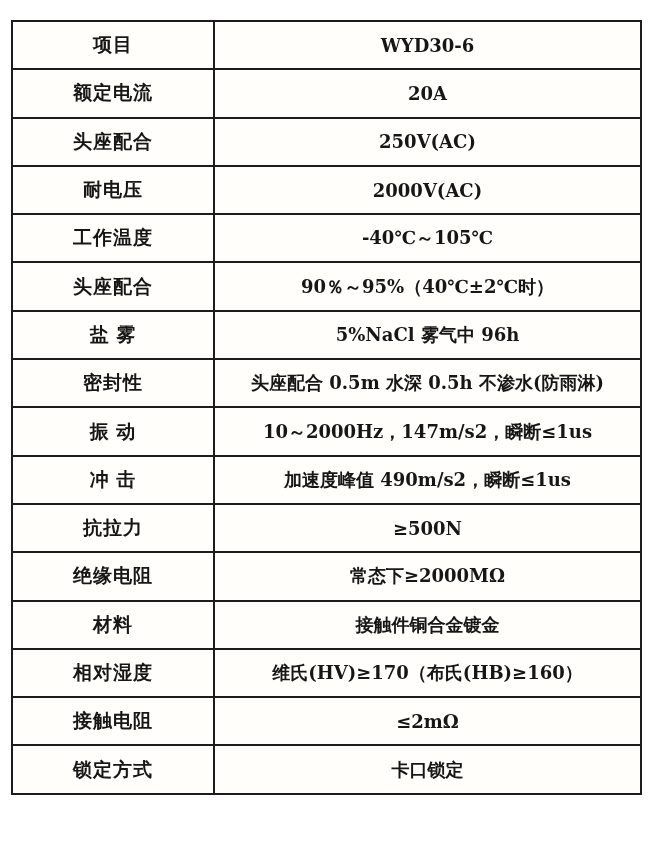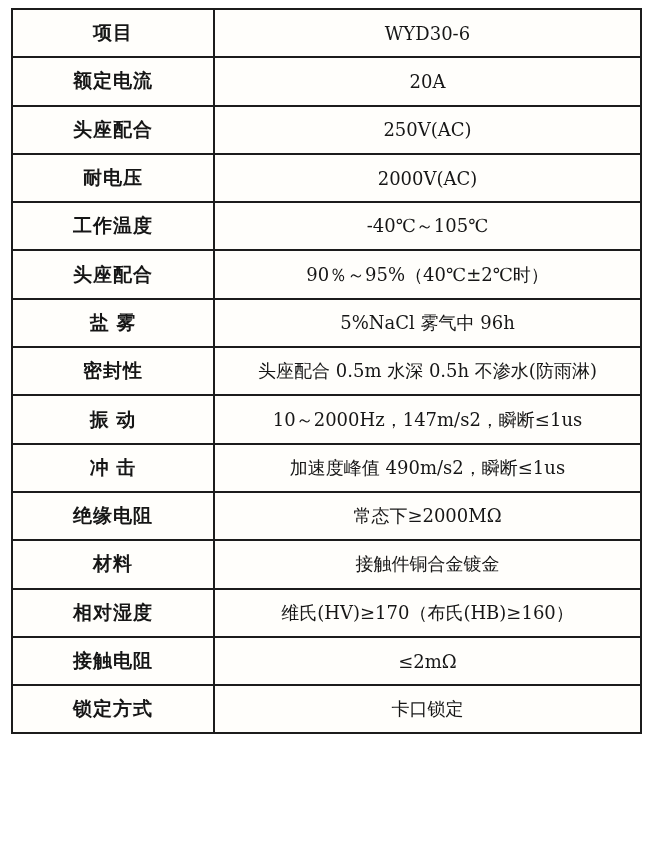--- a/index.html
+++ b/index.html
@@ -11,21 +11,21 @@
     width: 650px;
     height: 845px;
     position: relative;
     overflow: hidden;
   }
   table.spec {
     border-collapse: collapse;
     table-layout: fixed;
     position: absolute;
     left: 11px;
-    top: 8px;
+    top: 20px;
     width: 629px;
   }
   table.spec col.c-label { width: 202px; }
   table.spec col.c-value { width: 427px; }
   table.spec th,
   table.spec td {
     border: 2px solid #1c1c1c;
     height: 46.3px;
     padding: 0 4px;
     text-align: center;
@@ -36,21 +36,21 @@
   }
   table.spec th {
     font-family: "Liberation Sans", "DejaVu Sans", sans-serif;
     font-weight: bold;
     font-size: 19px;
     color: #161616;
     letter-spacing: 1px;
   }
   table.spec td {
     font-family: "DejaVu Serif", "Liberation Serif", serif;
-    font-weight: normal;
+    font-weight: bold;
     font-size: 18px;
     color: #161616;
   }
 </style>
 </head>
 <body>
 
 <table class="spec">
   <colgroup>
     <col class="c-label">
@@ -91,20 +91,24 @@
     </tr>
     <tr>
       <th>振 动</th>
       <td>10～2000Hz，147m/s2，瞬断≤1us</td>
     </tr>
     <tr>
       <th>冲 击</th>
       <td>加速度峰值 490m/s2，瞬断≤1us</td>
     </tr>
     <tr>
+      <th>抗拉力</th>
+      <td>≥500N</td>
+    </tr>
+    <tr>
       <th>绝缘电阻</th>
       <td>常态下≥2000MΩ</td>
     </tr>
     <tr>
       <th>材料</th>
       <td>接触件铜合金镀金</td>
     </tr>
     <tr>
       <th>相对湿度</th>
       <td>维氏(HV)≥170（布氏(HB)≥160）</td>

